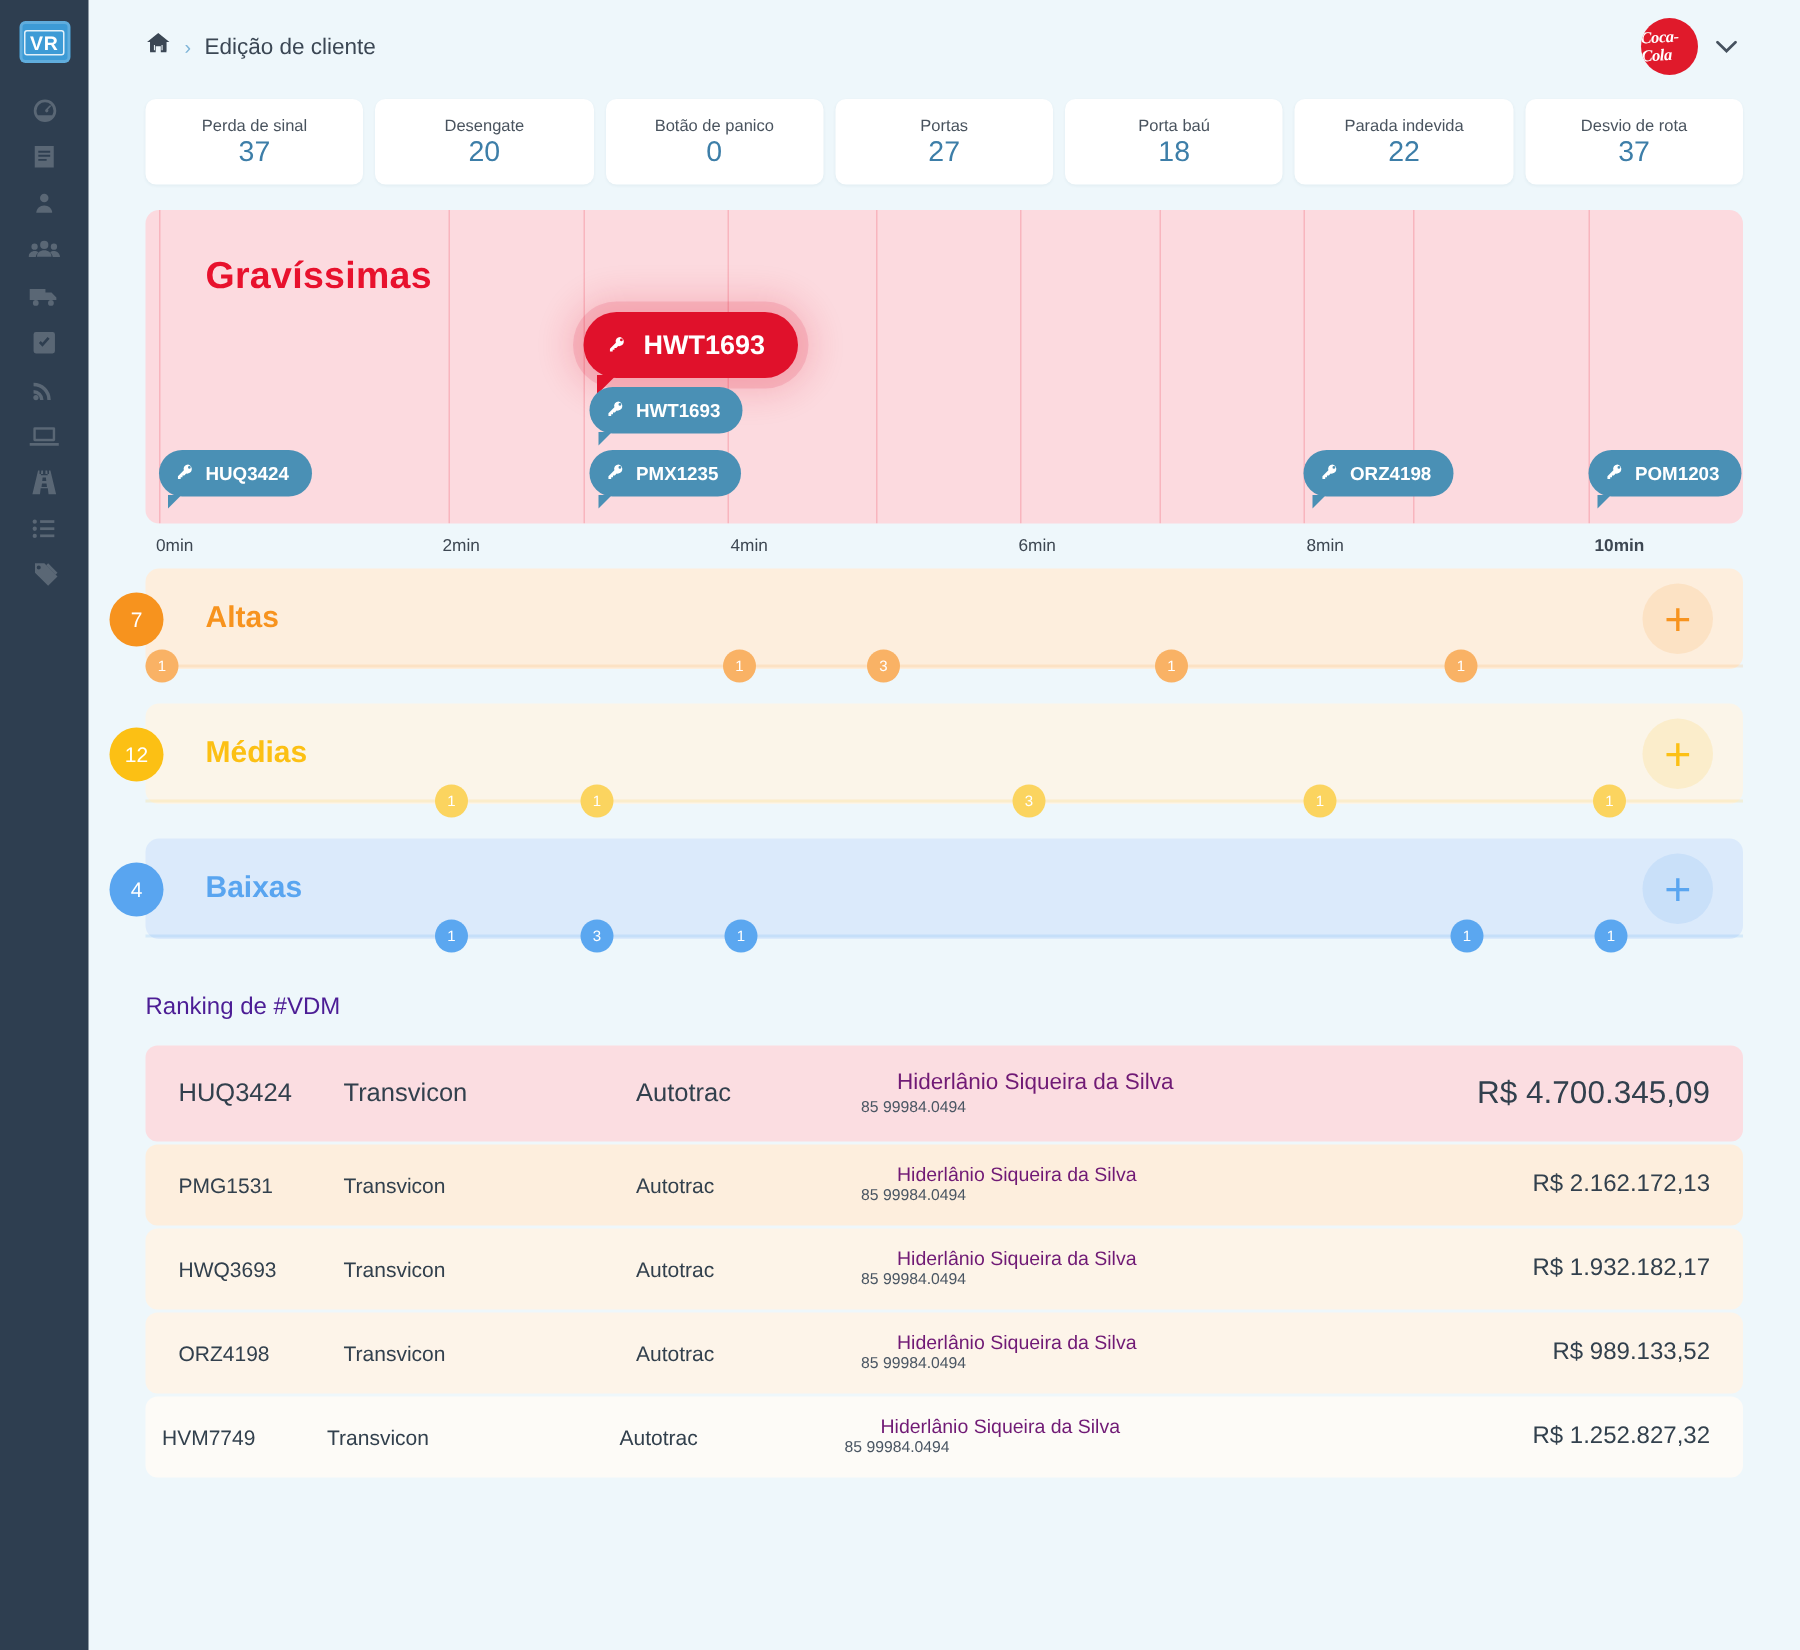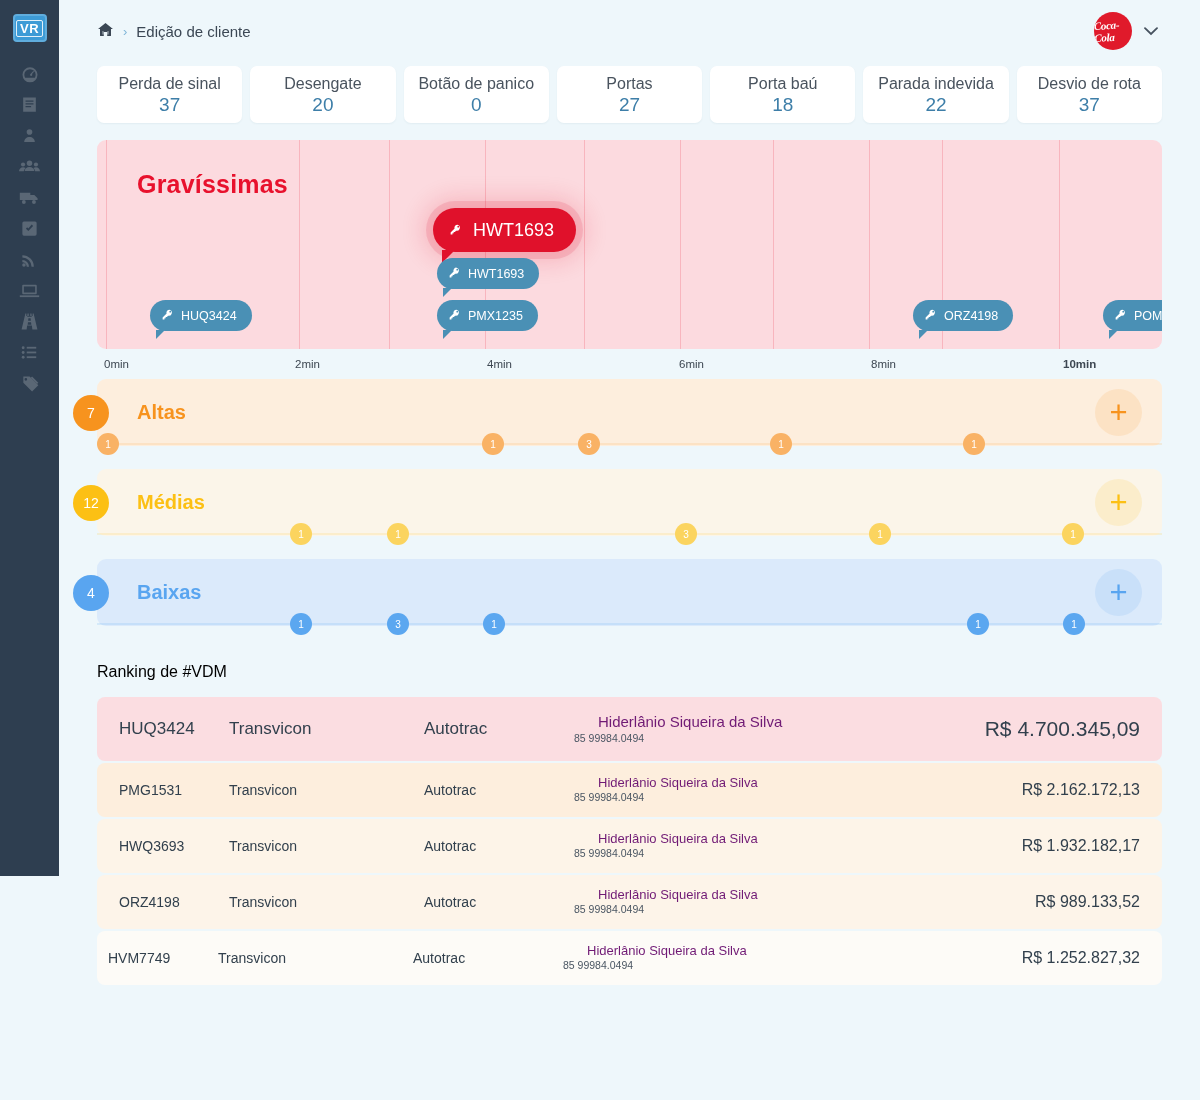--- a/index.html
+++ b/index.html
@@ -5,21 +5,21 @@
   * { box-sizing: border-box; margin:0; padding:0; }
   html,body { width:1200px; height:1100px; }
   body {
     font-family: "Liberation Sans", sans-serif;
     background:#eef7fb;
     position:relative;
     overflow:hidden;
   }
   
   #sidebar{
-    position:absolute; left:0; top:0; width:59px; height:876px;
+    position:absolute; left:0; top:0; width:59px; height:1100px;
     background:#2e3e50;
     display:flex; flex-direction:column; align-items:center;
   }
   #sidebar .logo{
     width:34px;height:28px;margin-top:14px;margin-bottom:18px;
     background:#3d9bd6;border-radius:4px;
     display:flex;align-items:center;justify-content:center;
     box-shadow:0 0 0 2px rgba(255,255,255,.18) inset;
     position:relative;
   }
@@ -56,39 +56,38 @@
 
   
   #stats{
     display:flex; gap:8px; padding:0 38px 0 38px; margin-top:4px;
   }
   .stat-card{
     flex:1; height:57px; background:#fff; border-radius:7px;
     display:flex;flex-direction:column;align-items:center;justify-content:center;
     box-shadow:0 1px 2px rgba(40,80,110,.06);
   }
-  .stat-label{ font-size:16px; color:#49535e; line-height:1.1; }
+  .stat-label{ font-size:11px; color:#49535e; line-height:1.1; }
   .stat-value{ font-size:19px; color:#3d7ea8; margin-top:2px; line-height:1; }
 
   
   #sev-high{
     margin:17px 38px 0 38px; height:209px; background:#fcdadf;
     border-radius:9px; position:relative; overflow:hidden;
   }
   #sev-high .title{
     position:absolute; left:40px; top:30px;
     color:#e8112d; font-size:25px; font-weight:bold; letter-spacing:.2px;
   }
   .vline{ position:absolute; top:0; bottom:0; width:1px; background:rgba(232,17,45,.18); }
   .pin{
     position:absolute; height:31px; border-radius:16px; background:#4a90b5;
     display:flex; align-items:center; gap:7px; padding:0 15px 0 11px;
-    color:#fff; font-size:12.5px; font-weight:normal; white-space:nowrap;
+    color:#fff; font-size:12.5px; font-weight:bold; white-space:nowrap;
     cursor:pointer;
-    margin-left:44px;
   }
   .pin::after{
     content:""; position:absolute; left:6px; bottom:-8px;
     border-left:9px solid #4a90b5; border-bottom:9px solid transparent;
   }
   .pin svg{ fill:#fff; flex:0 0 auto; }
   .pin.big{
     height:44px; border-radius:23px; background:#e0112b; font-size:18px;
     padding:0 22px 0 16px; gap:11px;
     box-shadow:0 0 0 7px rgba(224,17,43,.13), 0 0 22px 11px rgba(224,17,43,.16);
@@ -141,21 +140,21 @@
   .r-medias .trackline{ background:rgba(252,192,20,.14); }
   
   .r-baixas .sev-band{ background:#dbeafb; }
   .r-baixas .sev-badge{ background:#59a5f0; }
   .r-baixas .sev-name{ color:#59a5f0;text-align:center; }
   .r-baixas .sev-plus{ background:rgba(89,165,240,.14); color:#59a5f0; }
   .r-baixas .dot{ background:#5ba7f0; }
   .r-baixas .trackline{ background:rgba(89,165,240,.16); }
 
   
-  #ranking-title{ margin:14px 38px 0 38px; font-size:16px; color:#000000; }
+  #ranking-title{ margin:14px 38px 0 38px; font-size:16px; color:#4c1d95; }
   #ranking{ margin:16px 38px 0 38px; }
   .rank-row{
     display:flex; align-items:center; height:54px; border-radius:8px;
     padding:0 22px; margin-bottom:2px;
   }
   .rank-row.first{ height:64px; }
   .c-plate{ width:110px; font-size:14px; color:#32404d; }
   .rank-row.first .c-plate{ font-size:17px; }
   .c-comp{ width:195px; font-size:14px; color:#32404d; }
   .rank-row.first .c-comp{ font-size:17px; }

